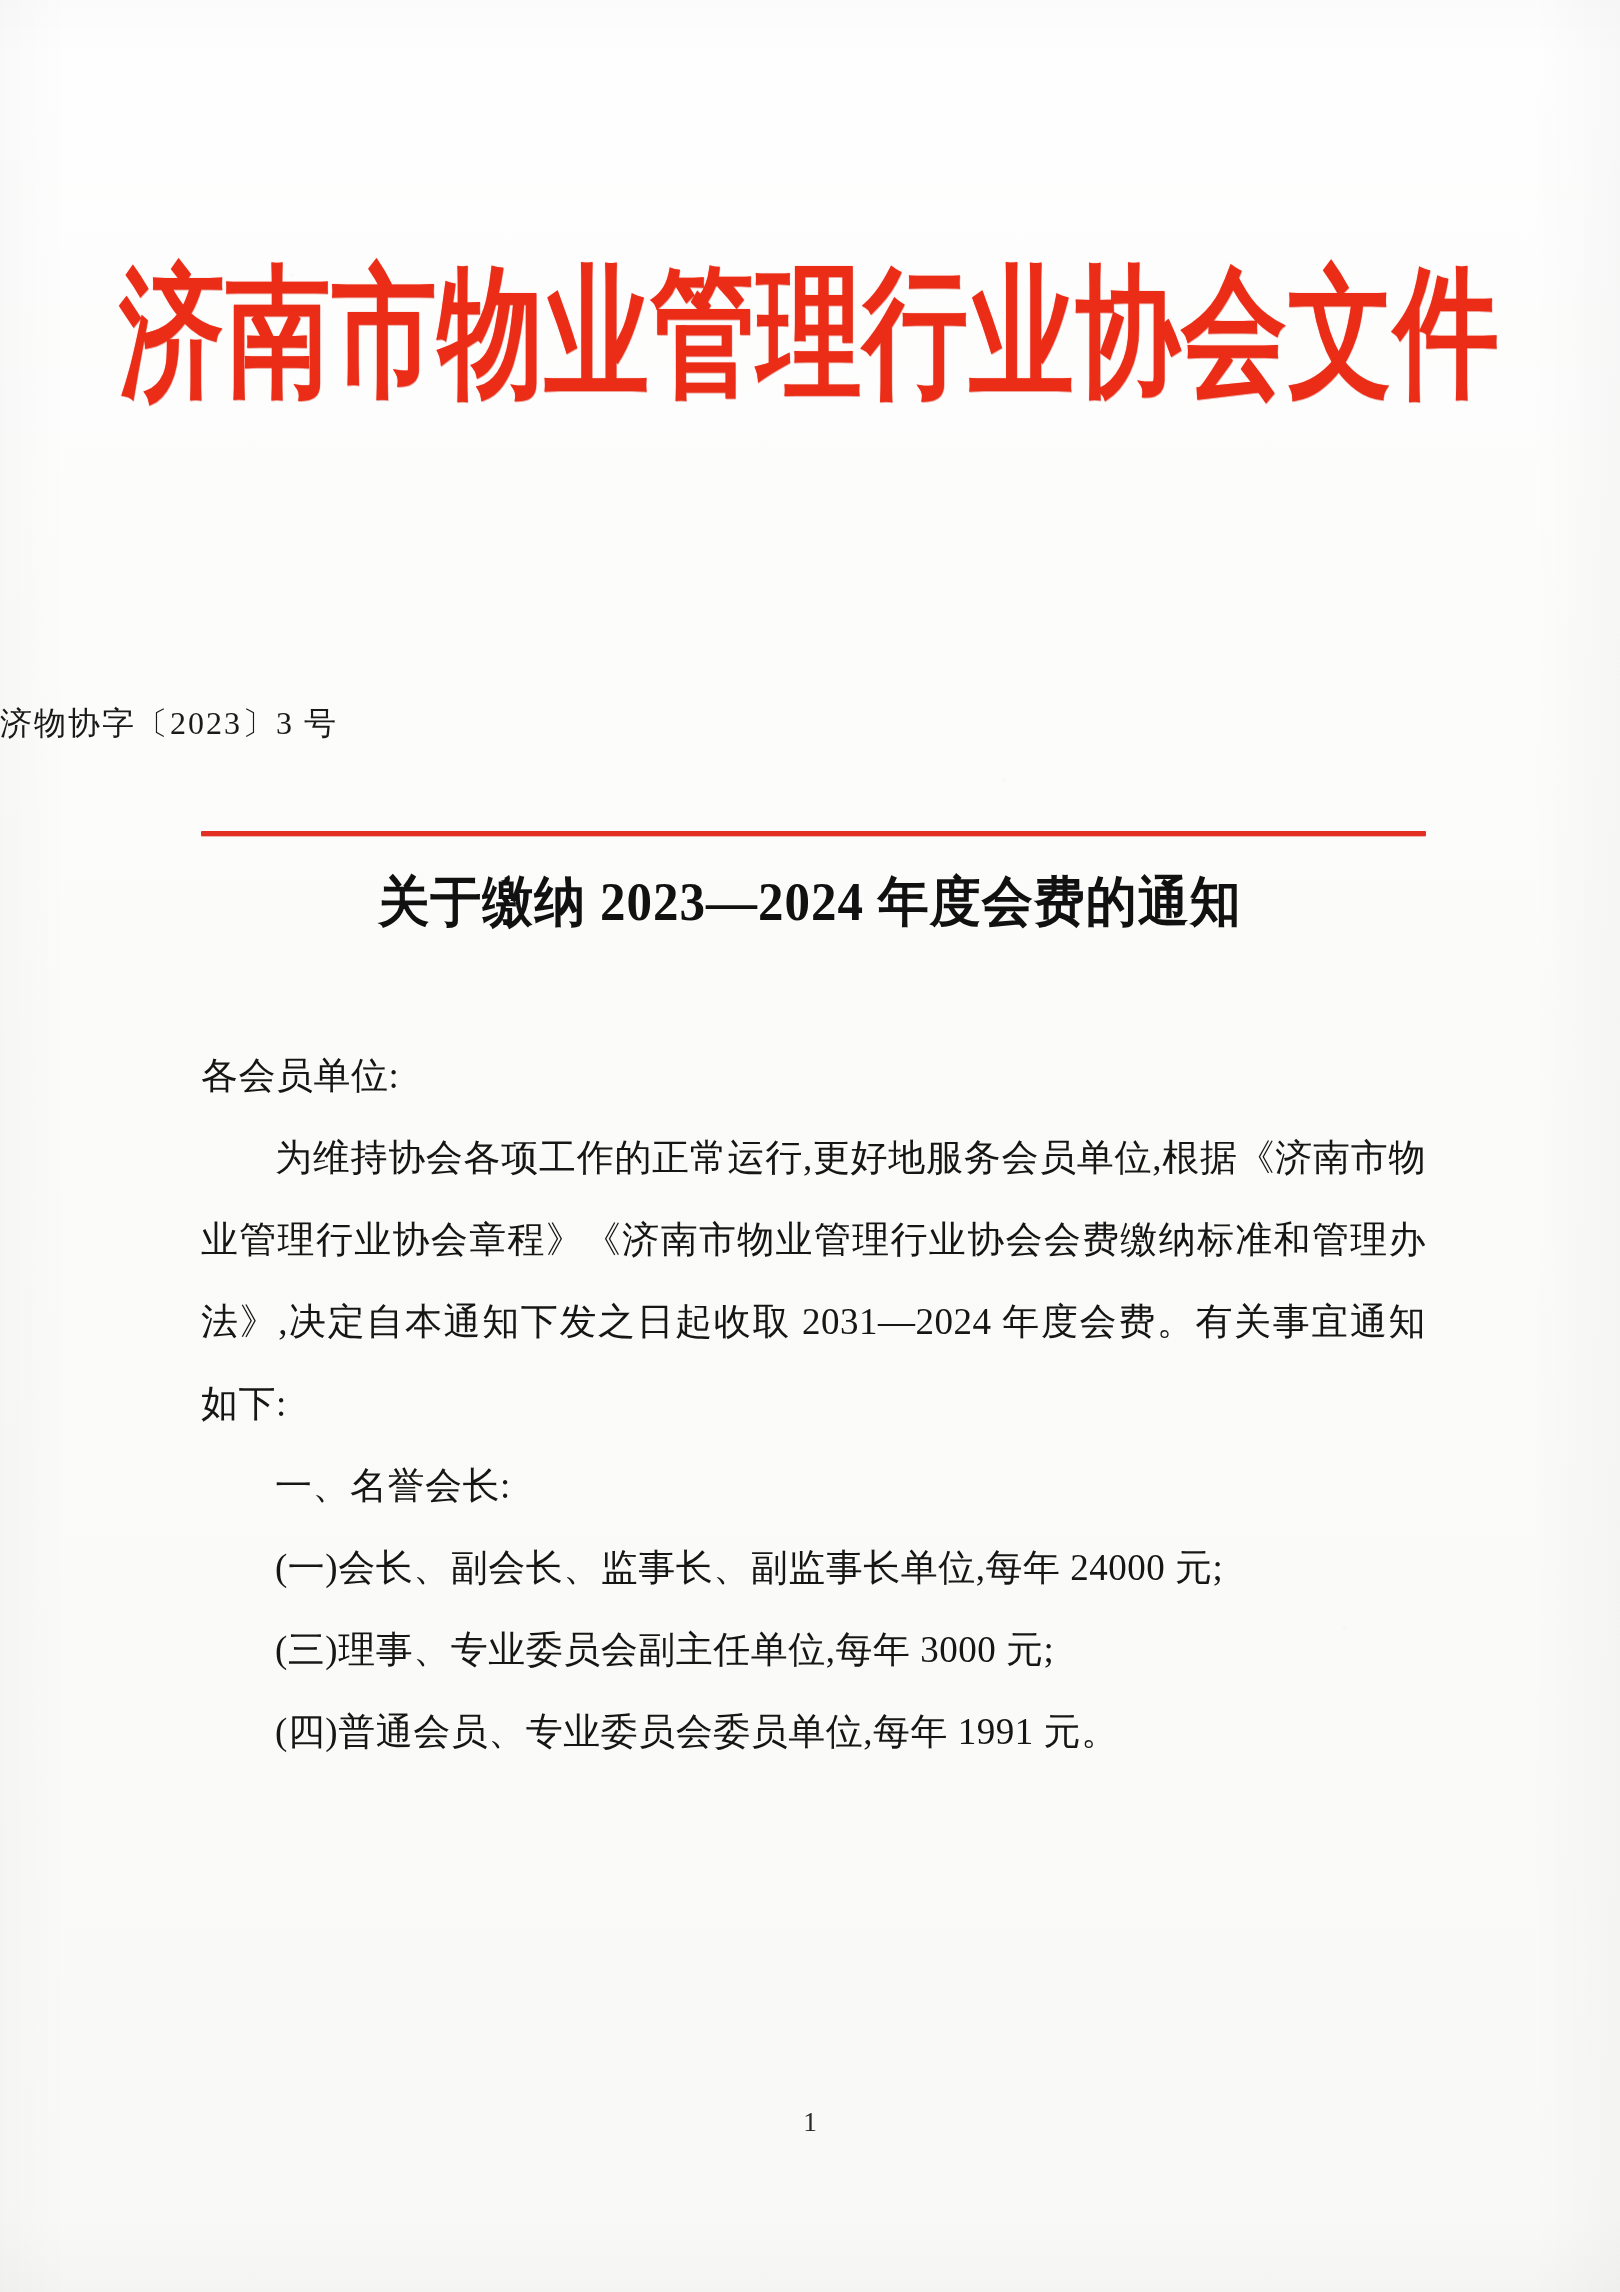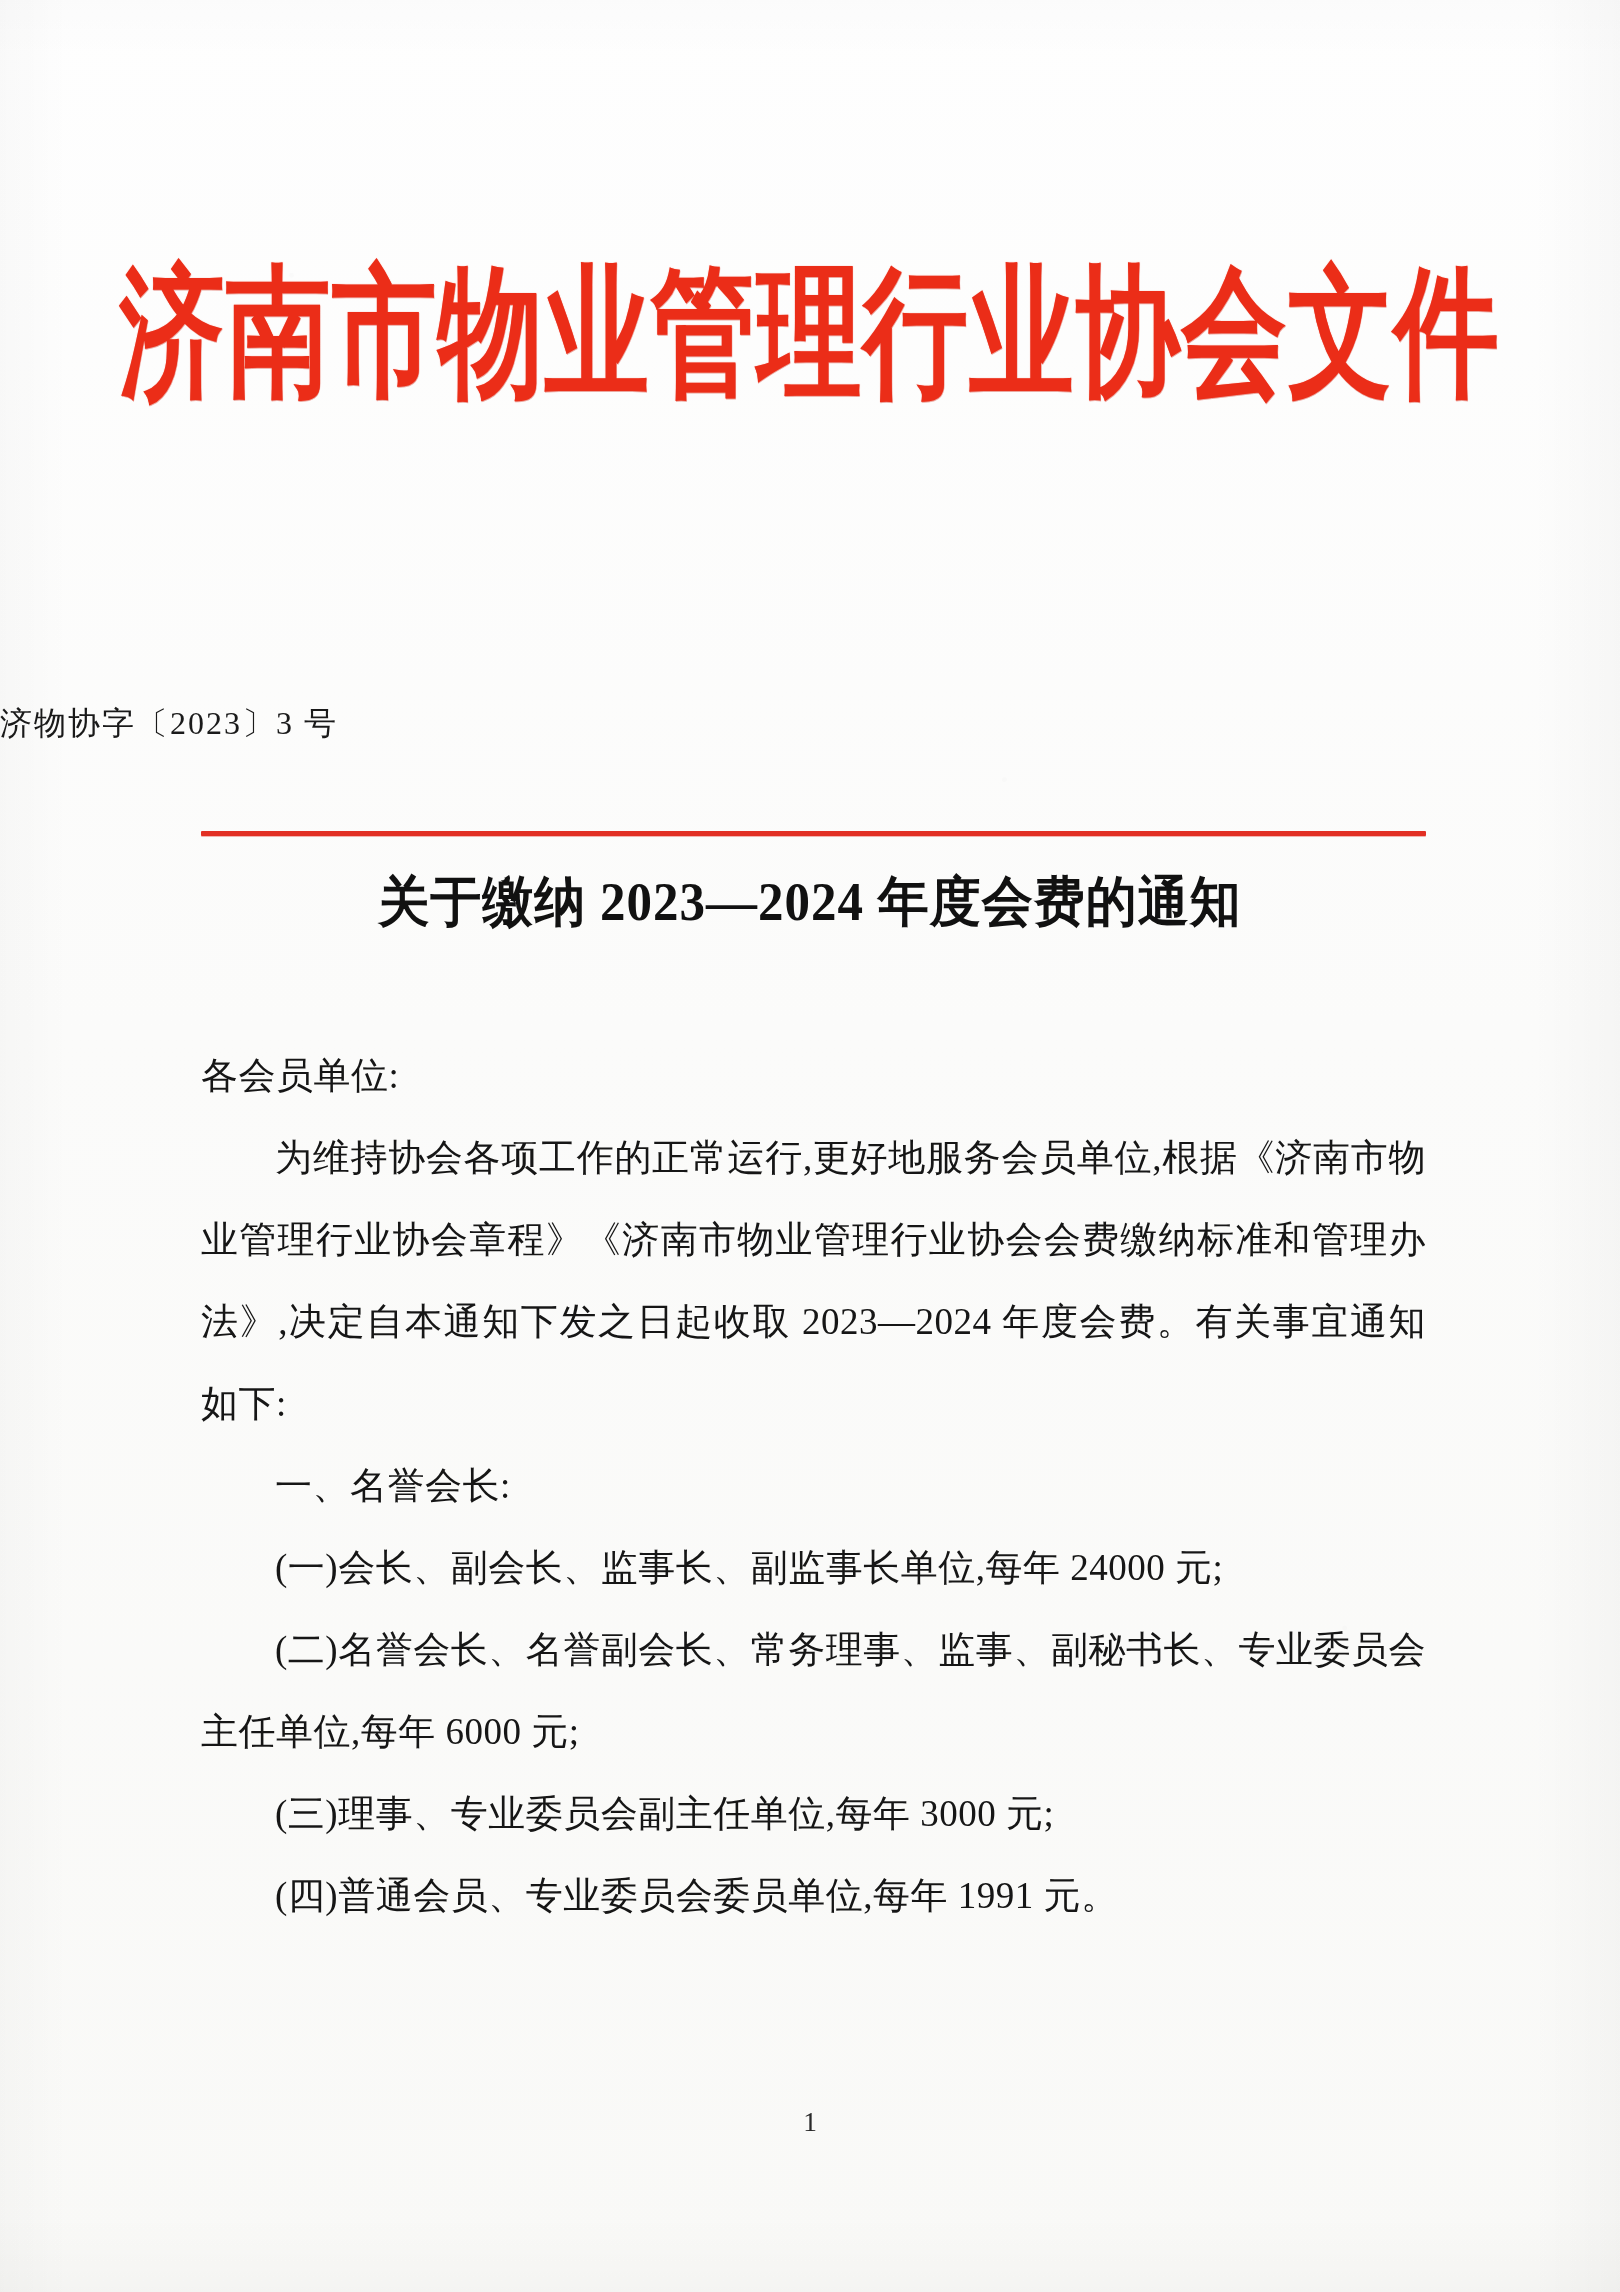--- a/index.html
+++ b/index.html
@@ -146,27 +146,26 @@
   <div class="doc-number">济物协字〔2023〕3 号</div>
 
   <div class="red-rule"></div>
 
   <div class="doc-title">关于缴纳 2023—2024 年度会费的通知</div>
 
   <div class="body-block">
 
     <p class="para salutation">各会员单位:</p>
 
-    <p class="para indent">为维持协会各项工作的正常运行,更好地服务会员单位,根据《济南市物业管理行业协会章程》《济南市物业管理行业协会会费缴纳标准和管理办法》,决定自本通知下发之日起收取 2023—2024 年度会费。有关事宜通知如下:</p>
+    <p class="para indent">为维持协会各项工作的正常运行,更好地服务会员单位,根据《济南市物业管理行业协会章程》《济南市物业管理行业协会会费缴纳标准和管理办法》,决定自本通知下发之日起收取 2031—2024 年度会费。有关事宜通知如下:</p>
 
     <p class="para indent">一、名誉会长:</p>
 
     <p class="para indent">(一)会长、副会长、监事长、副监事长单位,每年 24000 元;</p>
 
-    <p class="para indent">(二)名誉会长、名誉副会长、常务理事、监事、副秘书长、专业委员会主任单位,每年 6000 元;</p>
 
     <p class="para indent">(三)理事、专业委员会副主任单位,每年 3000 元;</p>
 
     <p class="para indent">(四)普通会员、专业委员会委员单位,每年 1991 元。</p>
 
   </div>
 
   <div class="page-number">1</div>
 
 </div>

